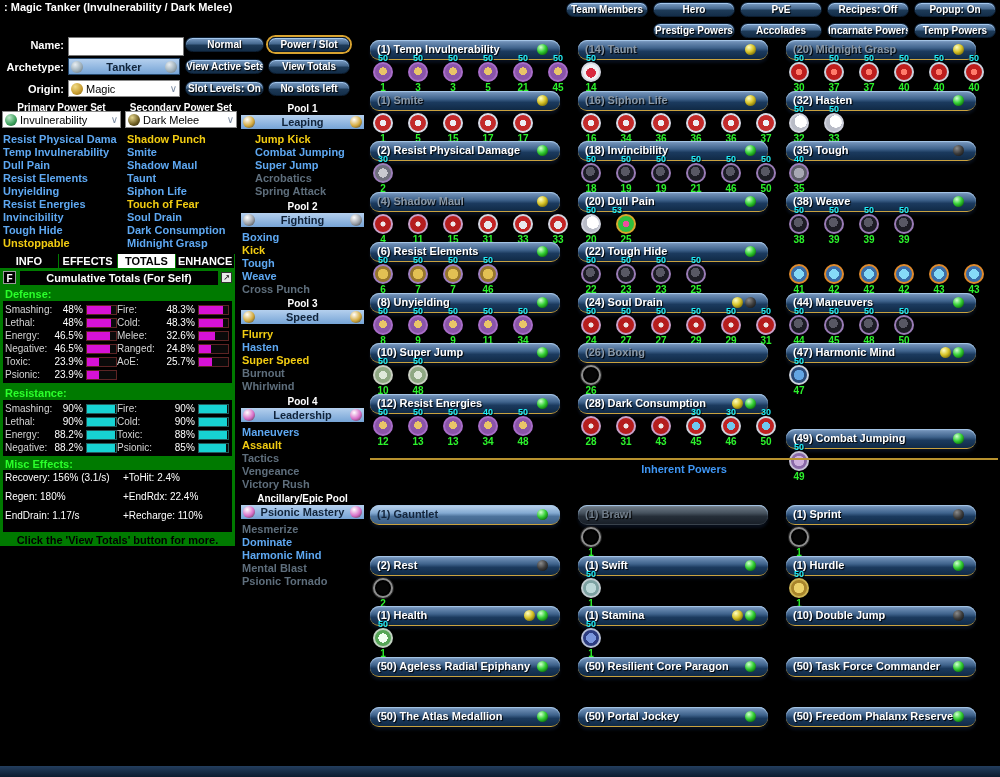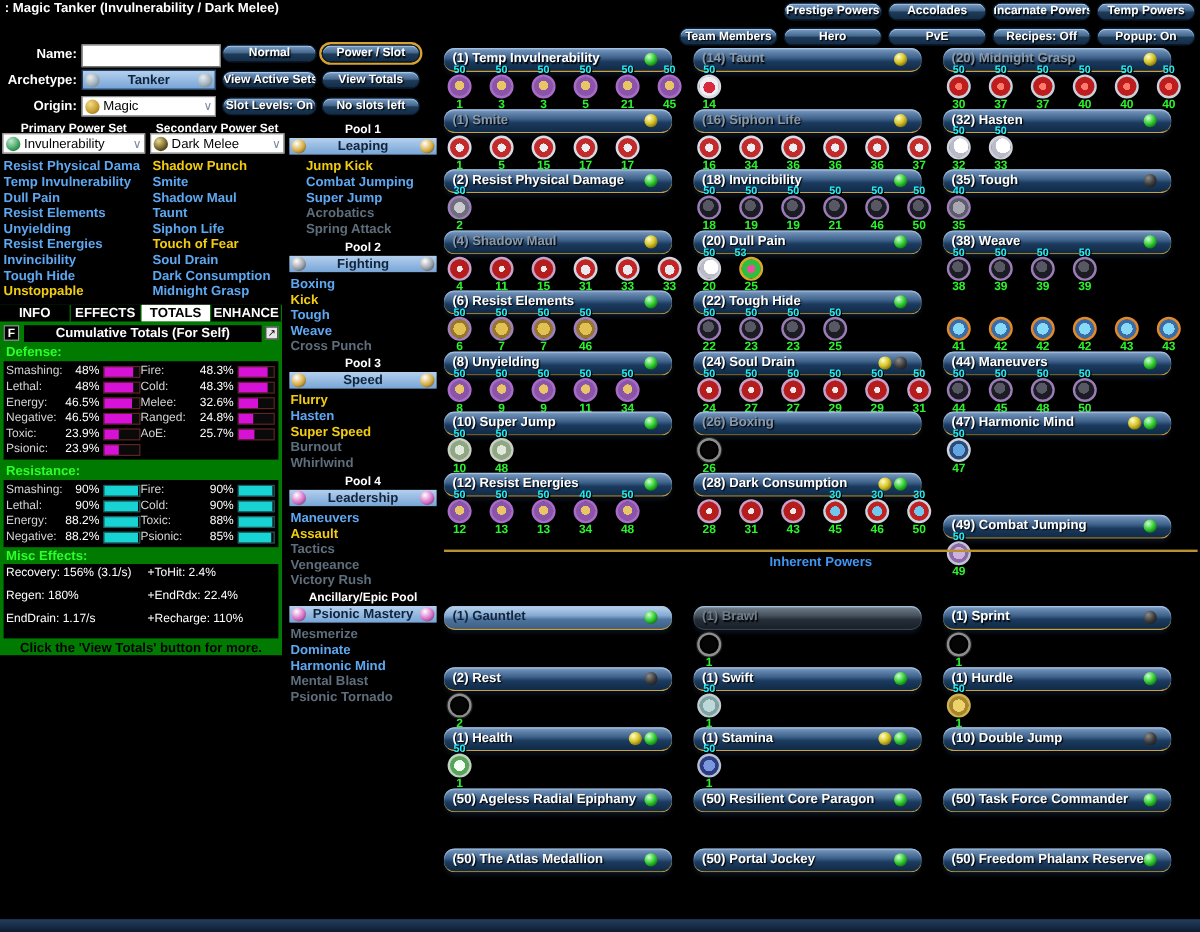--- a/index.html
+++ b/index.html
@@ -106,32 +106,32 @@
   .bstrip{position:absolute;left:0;top:766px;width:1000px;height:11px;
           background:linear-gradient(#233e5e,#0d1b2f);}
 </style>
 </head>
 <body>
 
 <div id="app">
   <div class="wtitle">: Magic Tanker (Invulnerability / Dark Melee)</div>
 
   <div id="topbar">
-      <div class="row row2">
-        <div class="btn">Prestige Powers</div>
-        <div class="btn">Accolades</div>
-        <div class="btn">Incarnate Powers</div>
-        <div class="btn">Temp Powers</div>
-      </div>
       <div class="row">
         <div class="btn">Team Members</div>
         <div class="btn">Hero</div>
         <div class="btn">PvE</div>
         <div class="btn">Recipes: Off</div>
         <div class="btn">Popup: On</div>
+      </div>
+      <div class="row row2">
+        <div class="btn">Prestige Powers</div>
+        <div class="btn">Accolades</div>
+        <div class="btn">Incarnate Powers</div>
+        <div class="btn">Temp Powers</div>
       </div>
     </div>
 
   <div class="flabel" style="top:39px">Name:</div>
   <input class="tinput" style="top: 37px;" value="">
   <div class="flabel" style="top:61px">Archetype:</div>
   <div class="atsel" style="top:58px">
     <span class="sphere"></span>
     <span>Tanker</span>
     <span class="sphere"></span>

